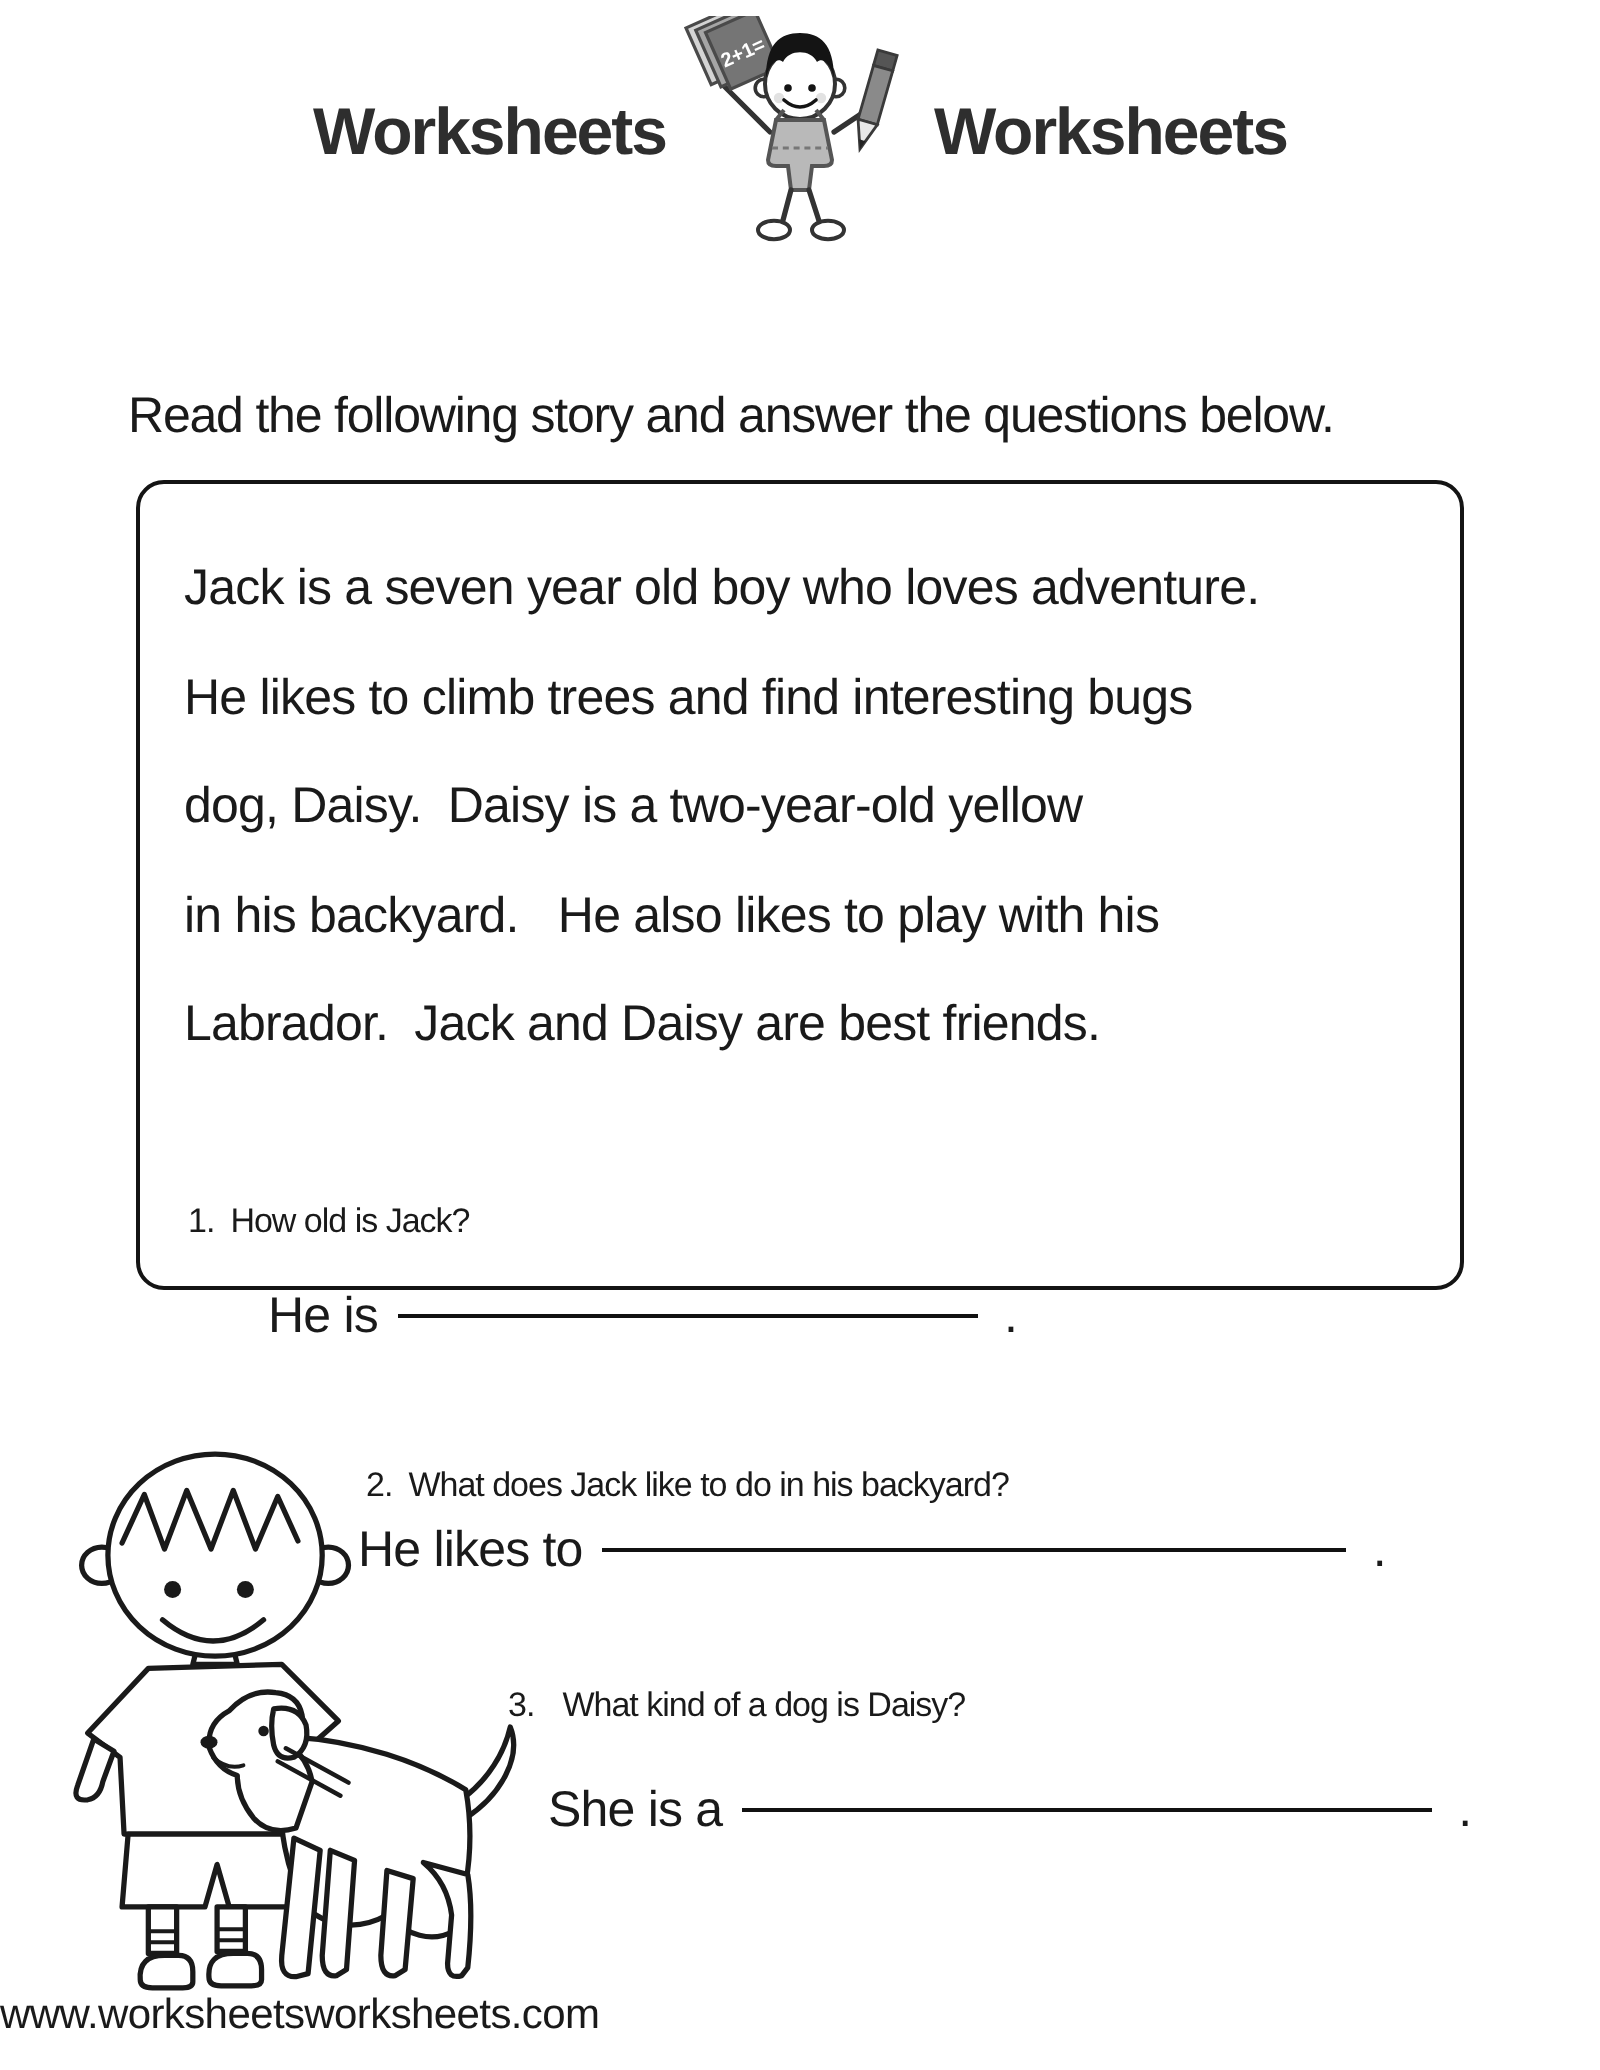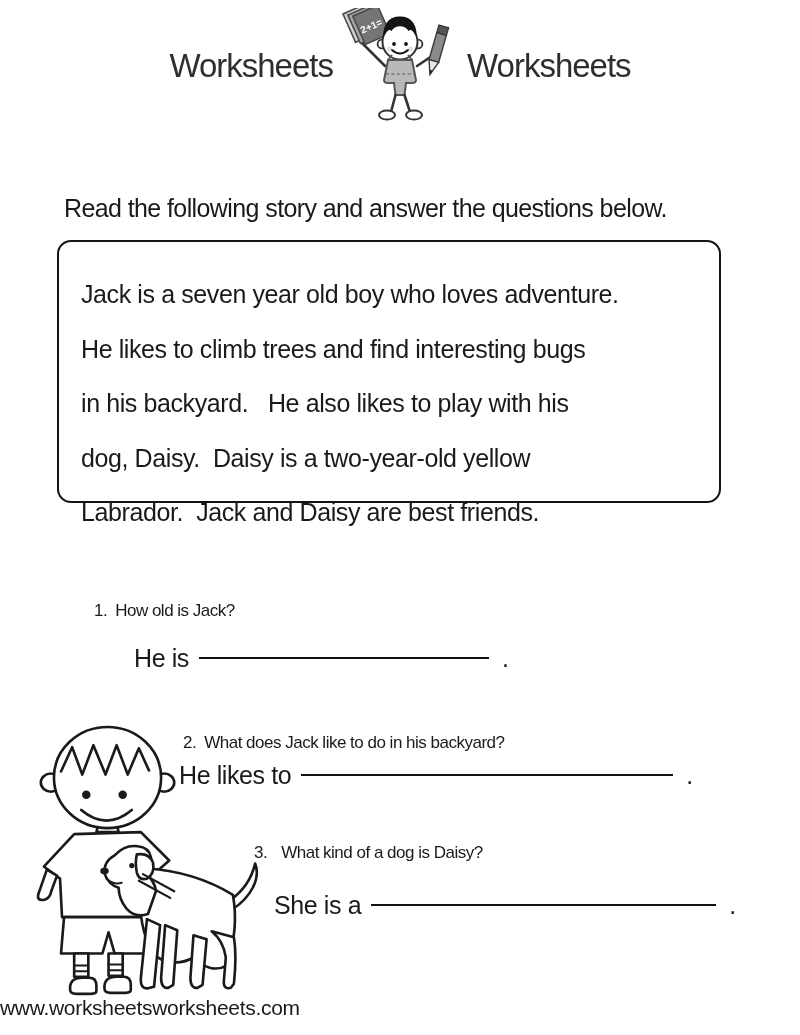--- a/index.html
+++ b/index.html
@@ -4,32 +4,32 @@
 <style>
   html,body{margin:0;padding:0;background:#e8e8e8;}
   .page{
     position:relative;width:800px;height:1035px;background:#ffffff;
     margin:0 auto;overflow:hidden;
     font-family:"Liberation Sans",sans-serif;color:#1a1a1a;
   }
   
   .logo{position:absolute;top:8px;left:0;width:100%;display:flex;justify-content:center;align-items:center;}
   .logo-text{
-    font-size:33px;font-weight:400;color:#2e2e2e;letter-spacing:-1px;
+    font-size:33px;font-weight:700;color:#2e2e2e;letter-spacing:-1px;
     padding-bottom:6px;
   }
   .logo-svg{width:138px;height:122px;flex:0 0 auto;margin:0 -2px;}
   
   .name-row{position:absolute;left:474px;top:147px;display:flex;align-items:flex-end;font-size:24px;letter-spacing:-0.3px;}
   .name-blank{width:240px;border-bottom:2.4px solid #111;margin-left:9px;margin-bottom:3px;height:2px;}
   
   .instruction{position:absolute;left:64px;top:194px;font-size:25px;letter-spacing:-0.6px;white-space:nowrap;}
   
   .story-box{
-    position:absolute;left:57px;top:240px;width:664px;height:263px;
+    position:absolute;left:68px;top:240px;width:664px;height:405px;
     border:2.6px solid #141414;border-radius:14px;box-sizing:border-box;
     padding:25px 18px 0 22px;
   }
   .story-line{display:block;font-size:25px;line-height:54.5px;letter-spacing:-0.4px;white-space:pre;}
   
   .question{position:absolute;font-size:17px;letter-spacing:-0.5px;white-space:nowrap;}
   .q-num{margin-right:8px;}
   .q-num-wide{margin-right:14px;}
   .answer-row{position:absolute;display:flex;align-items:center;font-size:25px;letter-spacing:-0.4px;white-space:nowrap;}
   .answer-blank{border-bottom:2.6px solid #111;height:2px;margin-bottom:4px;margin-left:10px;}
@@ -91,22 +91,22 @@
     </svg>
     <span class="logo-text">Worksheets</span>
   </div>
 
 
   <div class="instruction">Read the following story and answer the questions below.</div>
 
   <div class="story-box">
     <span class="story-line">Jack is a seven year old boy who loves adventure.</span>
     <span class="story-line">He likes to climb trees and find interesting bugs</span>
+    <span class="story-line">dog, Daisy.  Daisy is a two-year-old yellow</span>
     <span class="story-line">in his backyard.   He also likes to play with his</span>
-    <span class="story-line">dog, Daisy.  Daisy is a two-year-old yellow</span>
     <span class="story-line">Labrador.  Jack and Daisy are best friends.</span>
   </div>
 
   <div class="question" style="left:94px;top:601px;">
     <span class="q-num">1.</span><span>How old is Jack?</span>
   </div>
   <div class="answer-row" style="left:134px;top:644px;">
     <span>He is</span>
     <span class="answer-blank blank-w1"></span>
     <span class="answer-period">.</span>

